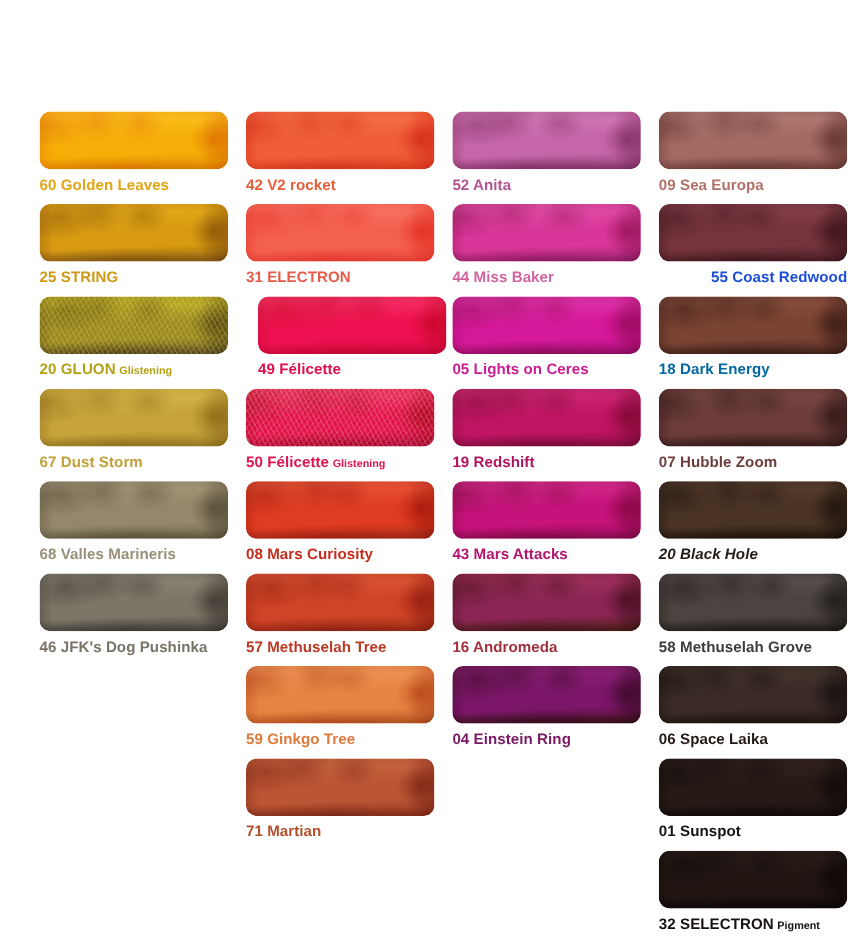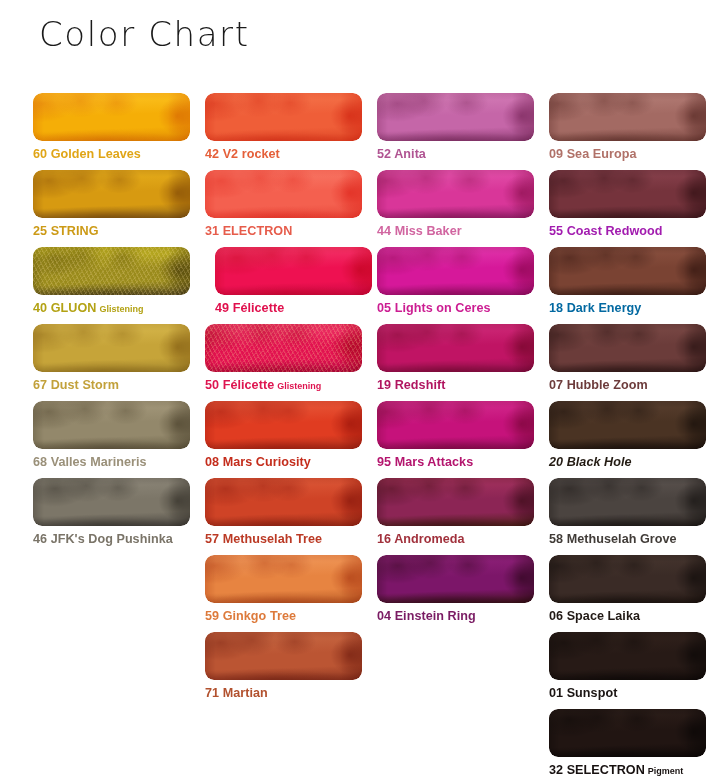--- a/index.html
+++ b/index.html
@@ -97,21 +97,20 @@
     font-weight: bold;
     margin-left: 3px;
     letter-spacing: 0;
   }
 </style>
 </head>
 <body>
 
 <div id="page">
 
-  <div id="page-title">Color Chart</div>
 
   <div id="grid">
       <div class="swatch-cell" style="left: 33px; top: 93px;">
         <div class="swatch" style="width: 157px; height: 48px;">
           <div class="base" style="background: linear-gradient(178deg, rgb(253, 197, 36) 0%, rgb(245, 174, 7) 46%, rgb(245, 174, 7) 72%, rgb(224, 138, 2) 100%);"></div>
           <div class="wash" style="background: radial-gradient(34% 62% at 6% 22%, rgba(224, 138, 2, 0.8) 0%, transparent 62%), radial-gradient(26% 58% at 30% 16%, rgba(224, 138, 2, 0.667) 0%, transparent 60%), radial-gradient(24% 50% at 53% 20%, rgba(224, 138, 2, 0.6) 0%, transparent 58%), radial-gradient(22% 70% at 92% 48%, rgba(224, 138, 2, 0.933) 0%, transparent 55%), radial-gradient(60% 30% at 45% 96%, rgba(224, 138, 2, 0.4) 0%, transparent 70%);"></div>
           <div class="edge" style="background: linear-gradient(to right, rgba(224, 138, 2, 0.533) 0%, transparent 7%, transparent 86%, rgba(224, 138, 2, 0.867) 100%), linear-gradient(rgba(224, 138, 2, 0.333) 0%, transparent 14%, transparent 84%, rgba(224, 138, 2, 0.467) 100%);"></div>
           <div class="shimmer"></div>
         </div>
         <div class="label" style="color: rgb(224, 165, 22);"><span>60 Golden Leaves</span></div>
@@ -125,21 +124,21 @@
         </div>
         <div class="label" style="color: rgb(204, 154, 22);"><span>25 STRING</span></div>
       </div>
       <div class="swatch-cell" style="left: 33px; top: 247px;">
         <div class="swatch glisten" style="width: 157px; height: 48px;">
           <div class="base" style="background: linear-gradient(178deg, rgb(201, 187, 34) 0%, rgb(154, 139, 28) 46%, rgb(154, 139, 28) 72%, rgb(92, 79, 32) 100%);"></div>
           <div class="wash" style="background: radial-gradient(34% 62% at 14% 22%, rgba(92, 79, 32, 0.8) 0%, transparent 62%), radial-gradient(26% 58% at 32% 16%, rgba(92, 79, 32, 0.667) 0%, transparent 60%), radial-gradient(24% 50% at 57% 20%, rgba(92, 79, 32, 0.6) 0%, transparent 58%), radial-gradient(22% 70% at 92% 48%, rgba(92, 79, 32, 0.933) 0%, transparent 55%), radial-gradient(60% 30% at 45% 96%, rgba(92, 79, 32, 0.4) 0%, transparent 70%);"></div>
           <div class="edge" style="background: linear-gradient(to right, rgba(92, 79, 32, 0.533) 0%, transparent 7%, transparent 86%, rgba(92, 79, 32, 0.867) 100%), linear-gradient(rgba(92, 79, 32, 0.333) 0%, transparent 14%, transparent 84%, rgba(92, 79, 32, 0.467) 100%);"></div>
           <div class="shimmer"></div>
         </div>
-        <div class="label" style="color: rgb(179, 162, 20);"><span>40 GLUON</span><span class="sub">Glistening</span></div>
+        <div class="label" style="color: rgb(179, 162, 20);"><span>20 GLUON</span><span class="sub">Glistening</span></div>
       </div>
       <div class="swatch-cell" style="left: 33px; top: 324px;">
         <div class="swatch" style="width: 157px; height: 48px;">
           <div class="base" style="background: linear-gradient(178deg, rgb(217, 186, 78) 0%, rgb(198, 164, 57) 46%, rgb(198, 164, 57) 72%, rgb(160, 131, 42) 100%);"></div>
           <div class="wash" style="background: radial-gradient(34% 62% at 6% 22%, rgba(160, 131, 42, 0.8) 0%, transparent 62%), radial-gradient(26% 58% at 32% 16%, rgba(160, 131, 42, 0.667) 0%, transparent 60%), radial-gradient(24% 50% at 57% 20%, rgba(160, 131, 42, 0.6) 0%, transparent 58%), radial-gradient(22% 70% at 92% 48%, rgba(160, 131, 42, 0.933) 0%, transparent 55%), radial-gradient(60% 30% at 45% 96%, rgba(160, 131, 42, 0.4) 0%, transparent 70%);"></div>
           <div class="edge" style="background: linear-gradient(to right, rgba(160, 131, 42, 0.533) 0%, transparent 7%, transparent 86%, rgba(160, 131, 42, 0.867) 100%), linear-gradient(rgba(160, 131, 42, 0.333) 0%, transparent 14%, transparent 84%, rgba(160, 131, 42, 0.467) 100%);"></div>
           <div class="shimmer"></div>
         </div>
         <div class="label" style="color: rgb(194, 161, 59);"><span>67 Dust Storm</span></div>
       </div>
@@ -269,21 +268,21 @@
         </div>
         <div class="label" style="color: rgb(176, 21, 96);"><span>19 Redshift</span></div>
       </div>
       <div class="swatch-cell" style="left: 377px; top: 401px;">
         <div class="swatch" style="width: 157px; height: 48px;">
           <div class="base" style="background: linear-gradient(178deg, rgb(212, 47, 144) 0%, rgb(198, 18, 123) 46%, rgb(198, 18, 123) 72%, rgb(142, 12, 87) 100%);"></div>
           <div class="wash" style="background: radial-gradient(34% 62% at 6% 22%, rgba(142, 12, 87, 0.8) 0%, transparent 62%), radial-gradient(26% 58% at 33% 16%, rgba(142, 12, 87, 0.667) 0%, transparent 60%), radial-gradient(24% 50% at 56% 20%, rgba(142, 12, 87, 0.6) 0%, transparent 58%), radial-gradient(22% 70% at 92% 48%, rgba(142, 12, 87, 0.933) 0%, transparent 55%), radial-gradient(60% 30% at 45% 96%, rgba(142, 12, 87, 0.4) 0%, transparent 70%);"></div>
           <div class="edge" style="background: linear-gradient(to right, rgba(142, 12, 87, 0.533) 0%, transparent 7%, transparent 86%, rgba(142, 12, 87, 0.867) 100%), linear-gradient(rgba(142, 12, 87, 0.333) 0%, transparent 14%, transparent 84%, rgba(142, 12, 87, 0.467) 100%);"></div>
           <div class="shimmer"></div>
         </div>
-        <div class="label" style="color: rgb(180, 21, 110);"><span>95 Mars Attacks</span></div>
+        <div class="label" style="color: rgb(180, 21, 110);"><span>43 Mars Attacks</span></div>
       </div>
       <div class="swatch-cell" style="left: 377px; top: 478px;">
         <div class="swatch" style="width: 157px; height: 48px;">
           <div class="base" style="background: linear-gradient(178deg, rgb(168, 52, 95) 0%, rgb(140, 37, 85) 46%, rgb(140, 37, 85) 72%, rgb(78, 32, 24) 100%);"></div>
           <div class="wash" style="background: radial-gradient(34% 62% at 9% 22%, rgba(78, 32, 24, 0.8) 0%, transparent 62%), radial-gradient(26% 58% at 33% 16%, rgba(78, 32, 24, 0.667) 0%, transparent 60%), radial-gradient(24% 50% at 56% 20%, rgba(78, 32, 24, 0.6) 0%, transparent 58%), radial-gradient(22% 70% at 92% 48%, rgba(78, 32, 24, 0.933) 0%, transparent 55%), radial-gradient(60% 30% at 45% 96%, rgba(78, 32, 24, 0.4) 0%, transparent 70%);"></div>
           <div class="edge" style="background: linear-gradient(to right, rgba(78, 32, 24, 0.533) 0%, transparent 7%, transparent 86%, rgba(78, 32, 24, 0.867) 100%), linear-gradient(rgba(78, 32, 24, 0.333) 0%, transparent 14%, transparent 84%, rgba(78, 32, 24, 0.467) 100%);"></div>
           <div class="shimmer"></div>
         </div>
         <div class="label" style="color: rgb(161, 49, 60);"><span>16 Andromeda</span></div>
       </div>
@@ -305,21 +304,21 @@
         </div>
         <div class="label" style="color: rgb(176, 113, 104);"><span>09 Sea Europa</span></div>
       </div>
       <div class="swatch-cell" style="left: 549px; top: 170px;">
         <div class="swatch" style="width: 157px; height: 48px;">
           <div class="base" style="background: linear-gradient(178deg, rgb(140, 68, 80) 0%, rgb(117, 51, 60) 46%, rgb(117, 51, 60) 72%, rgb(78, 31, 38) 100%);"></div>
           <div class="wash" style="background: radial-gradient(34% 62% at 9% 22%, rgba(78, 31, 38, 0.8) 0%, transparent 62%), radial-gradient(26% 58% at 35% 16%, rgba(78, 31, 38, 0.667) 0%, transparent 60%), radial-gradient(24% 50% at 53% 20%, rgba(78, 31, 38, 0.6) 0%, transparent 58%), radial-gradient(22% 70% at 92% 48%, rgba(78, 31, 38, 0.933) 0%, transparent 55%), radial-gradient(60% 30% at 45% 96%, rgba(78, 31, 38, 0.4) 0%, transparent 70%);"></div>
           <div class="edge" style="background: linear-gradient(to right, rgba(78, 31, 38, 0.533) 0%, transparent 7%, transparent 86%, rgba(78, 31, 38, 0.867) 100%), linear-gradient(rgba(78, 31, 38, 0.333) 0%, transparent 14%, transparent 84%, rgba(78, 31, 38, 0.467) 100%);"></div>
           <div class="shimmer"></div>
         </div>
-        <div class="label" style="color: #a21caf;"><span>55 Coast Redwood</span></div>
+        <div class="label" style="color: #1d4ed8; text-align: right;"><span>55 Coast Redwood</span></div>
       </div>
       <div class="swatch-cell" style="left: 549px; top: 247px;">
         <div class="swatch" style="width: 157px; height: 48px;">
           <div class="base" style="background: linear-gradient(178deg, rgb(140, 82, 65) 0%, rgb(122, 67, 51) 46%, rgb(122, 67, 51) 72%, rgb(74, 38, 28) 100%);"></div>
           <div class="wash" style="background: radial-gradient(34% 62% at 13% 22%, rgba(74, 38, 28, 0.8) 0%, transparent 62%), radial-gradient(26% 58% at 36% 16%, rgba(74, 38, 28, 0.667) 0%, transparent 60%), radial-gradient(24% 50% at 55% 20%, rgba(74, 38, 28, 0.6) 0%, transparent 58%), radial-gradient(22% 70% at 92% 48%, rgba(74, 38, 28, 0.933) 0%, transparent 55%), radial-gradient(60% 30% at 45% 96%, rgba(74, 38, 28, 0.4) 0%, transparent 70%);"></div>
           <div class="edge" style="background: linear-gradient(to right, rgba(74, 38, 28, 0.533) 0%, transparent 7%, transparent 86%, rgba(74, 38, 28, 0.867) 100%), linear-gradient(rgba(74, 38, 28, 0.333) 0%, transparent 14%, transparent 84%, rgba(74, 38, 28, 0.467) 100%);"></div>
           <div class="shimmer"></div>
         </div>
         <div class="label" style="color: #0369a1;"><span>18 Dark Energy</span></div>
       </div>

